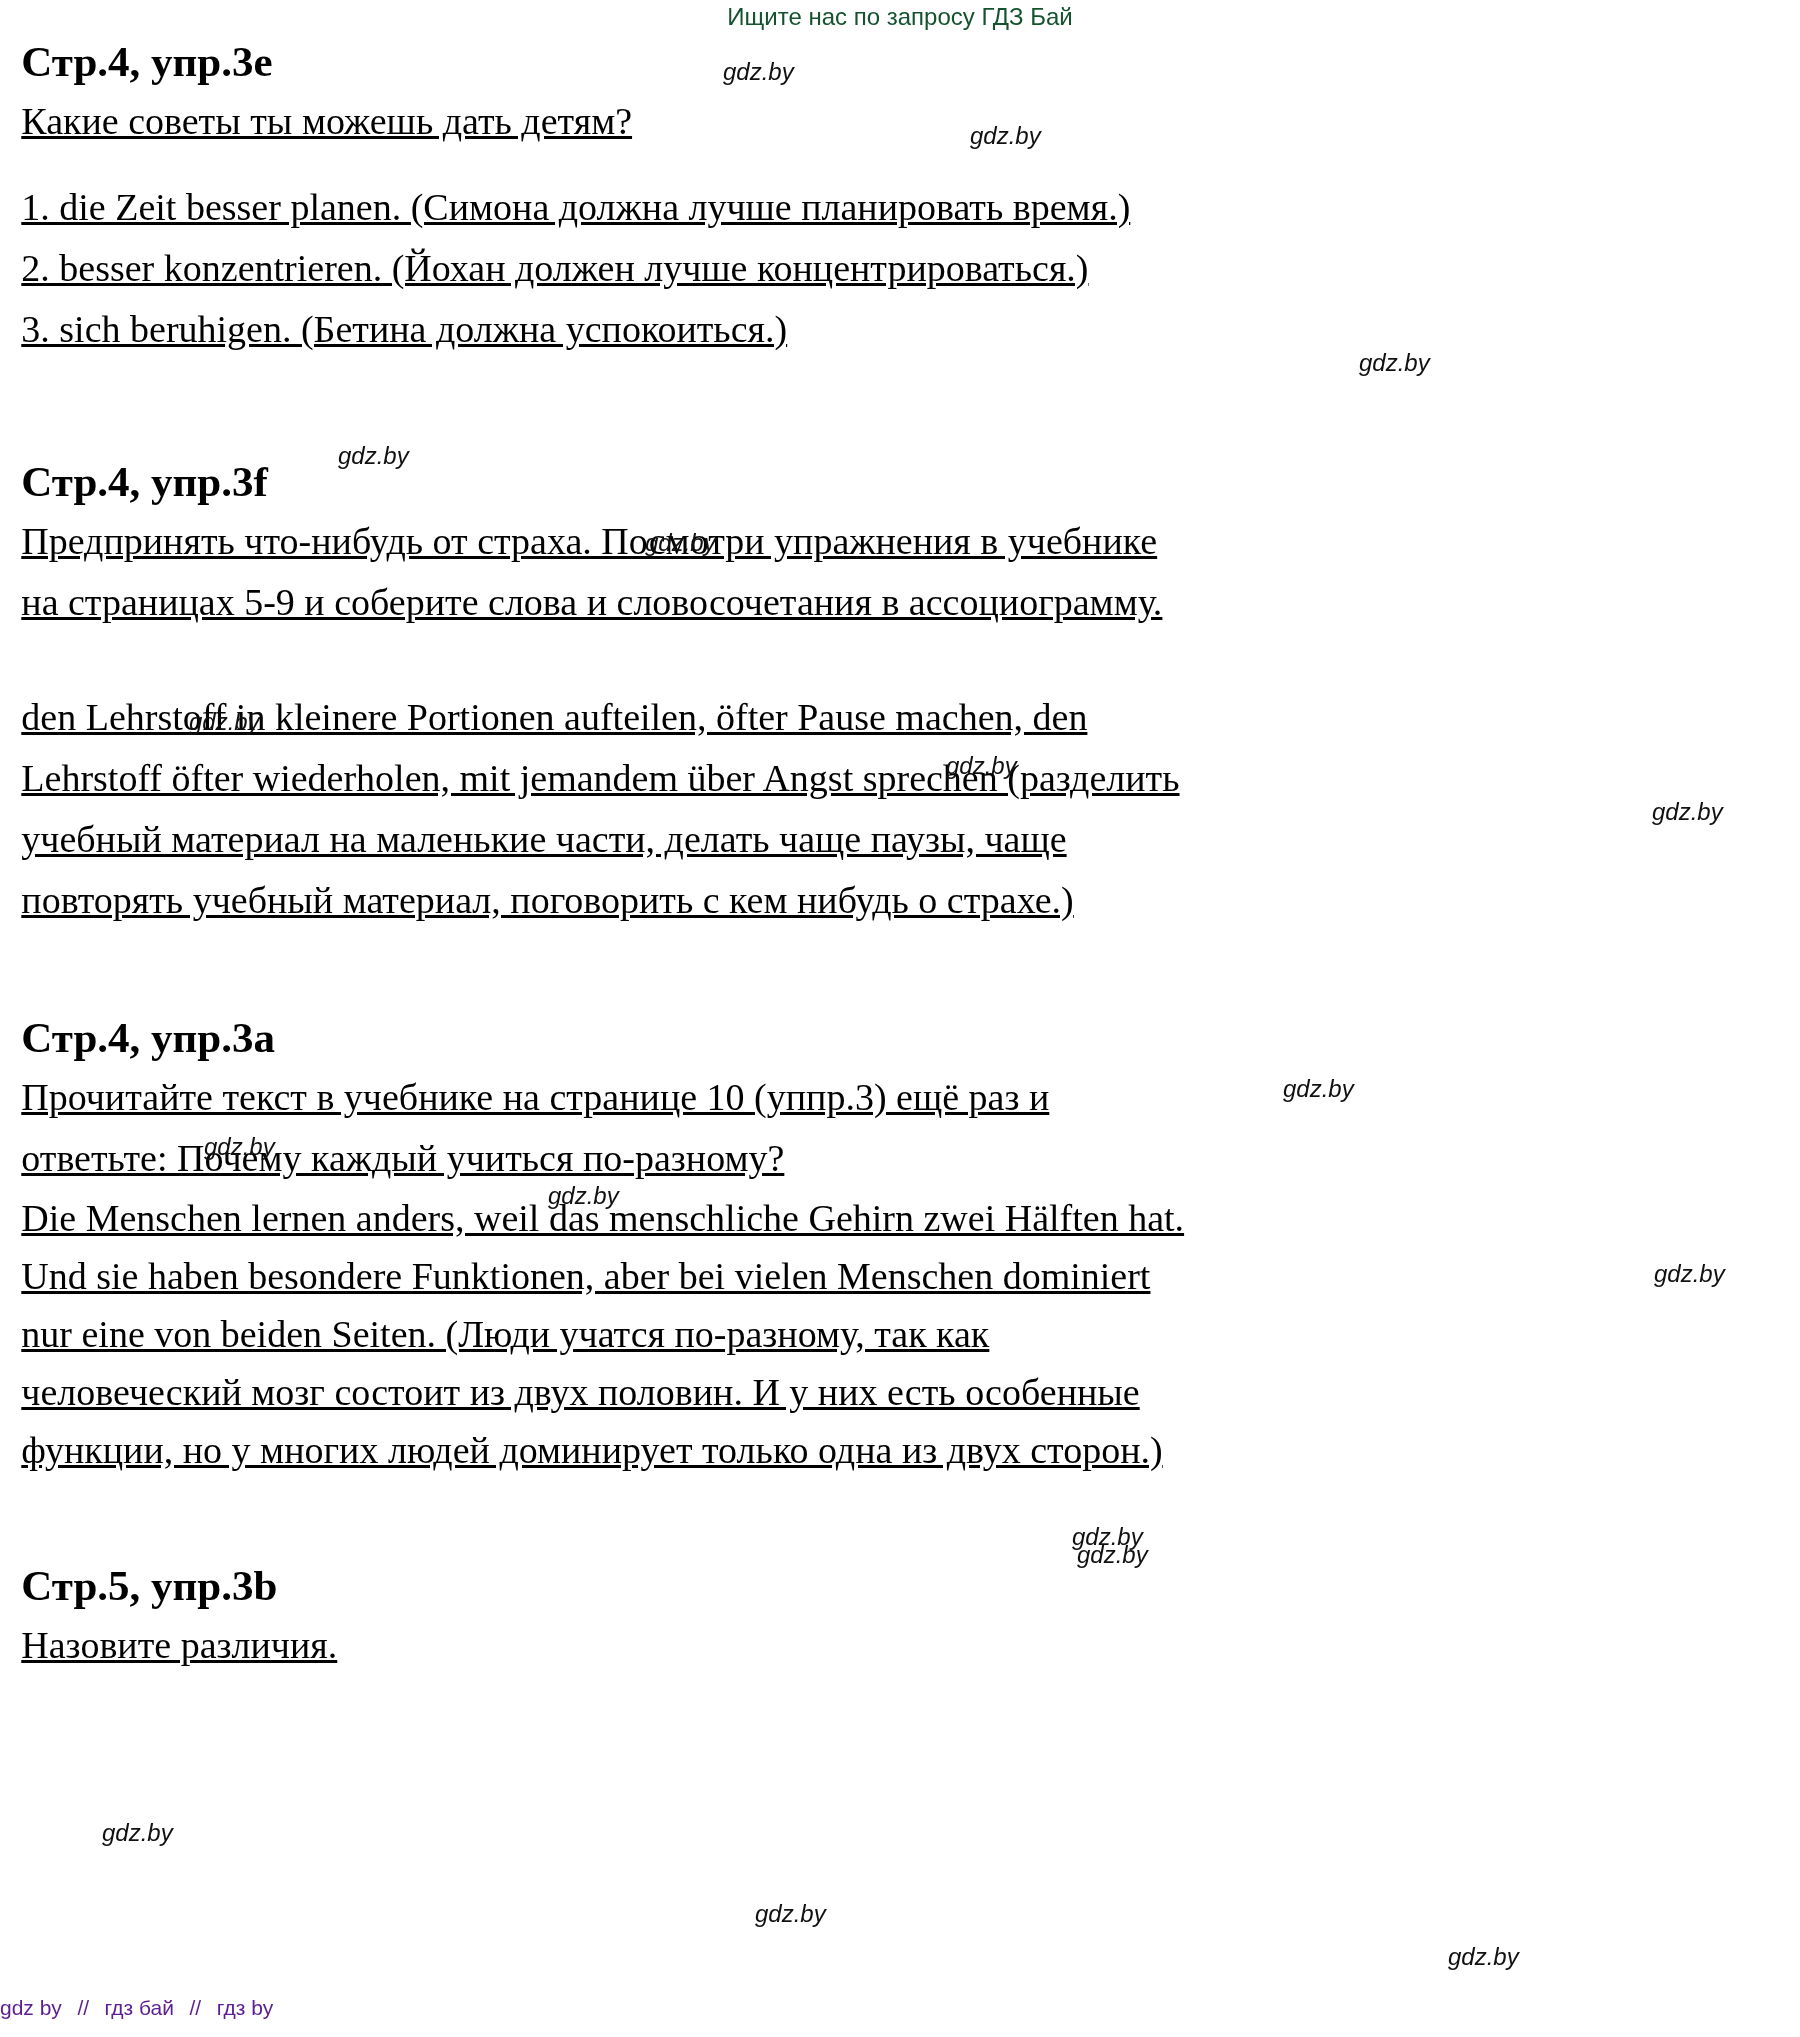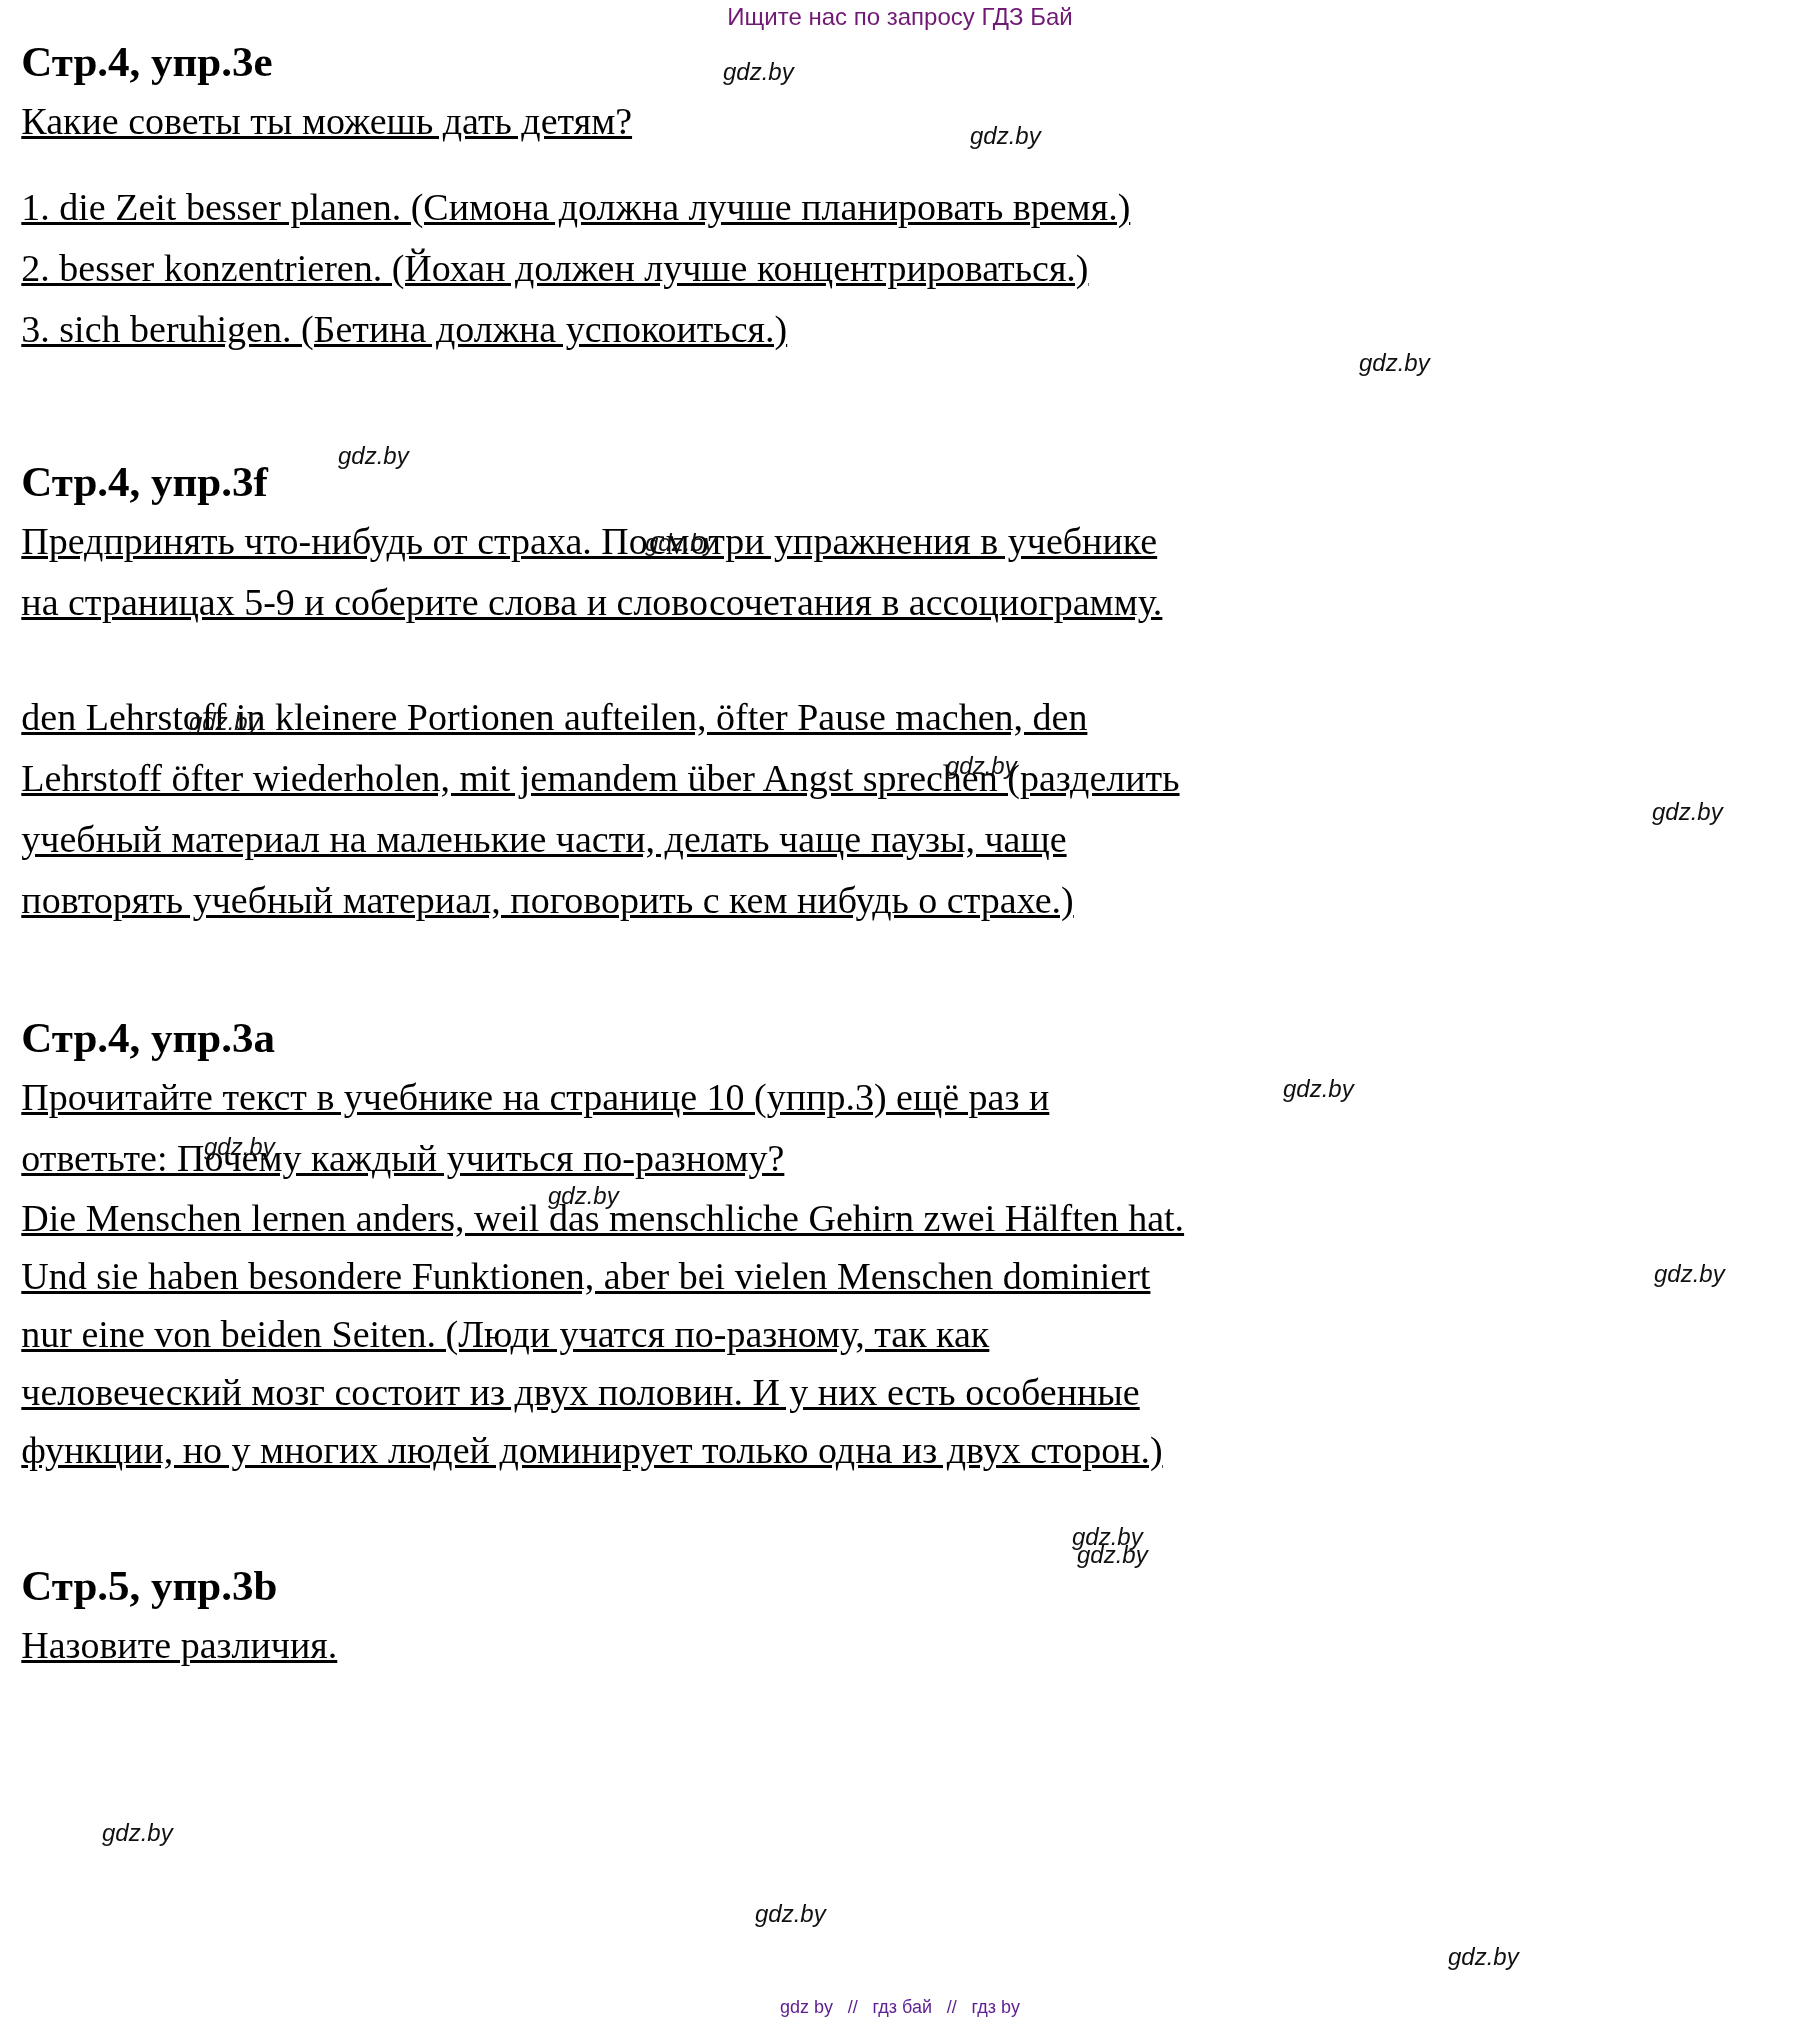--- a/index.html
+++ b/index.html
@@ -19,21 +19,21 @@
   
   .promo-banner {
     position: absolute;
     top: 0;
     left: 0;
     width: 1800px;
     text-align: center;
     font-family: "Liberation Sans", "DejaVu Sans", sans-serif;
     font-size: 24px;
     line-height: 33px;
-    color: #701a75;
+    color: #14532d;
     white-space: nowrap;
   }
 
   
   .doc {
     position: absolute;
     top: 33px;
     left: 0;
     width: 1628px;
     padding: 0 21.3px;
@@ -73,23 +73,22 @@
     pointer-events: none;
     font-style: italic;
   }
 
   
   .footer-links {
     position: absolute;
     left: 0;
     width: 1800px;
     bottom: 13.6px;
-    text-align: center;
     font-family: "Liberation Sans", "DejaVu Sans", sans-serif;
-    font-size: 18px;
+    font-size: 21px;
     line-height: 33px;
     color: #5c1e91;
     white-space: nowrap;
   }
   .footer-links .sep { padding: 0 9.7px; }
 </style>
 </head>
 <body>
 
 <div class="promo-banner">Ищите нас по запросу ГДЗ Бай</div>

